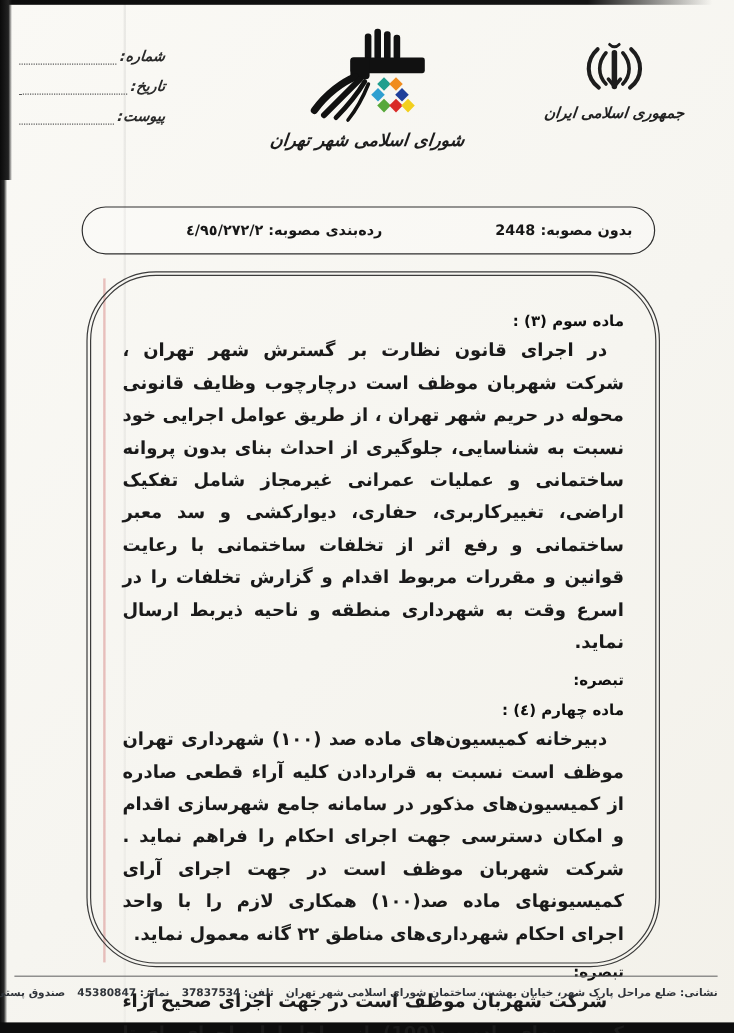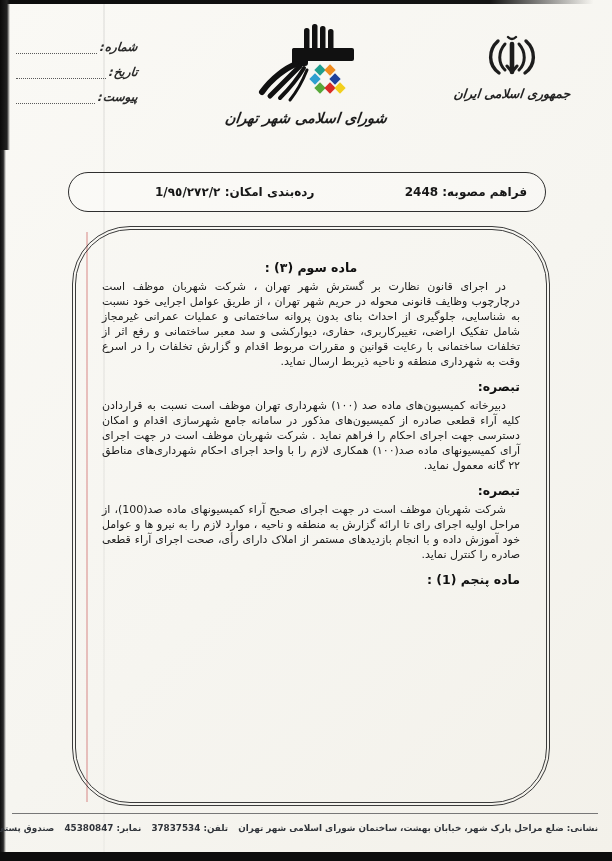--- a/index.html
+++ b/index.html
@@ -62,23 +62,23 @@
     position:absolute;left:72px;top:226px;width:478px;height:580px;
     border:4px double #3b3b3b;border-radius:58px;
     box-sizing:border-box;
     padding:30px 26px 20px 26px;
     direction:rtl;
   }
   .doc-body{color:#141414;}
   .sec-heading{
     font-size:12.5px;font-weight:bold;margin:10px 0 4px 0;color:#0f0f0f;
   }
-  .sec-heading.first{margin-top:0;text-align:center;}
+  .sec-heading.first{margin-top:0;}
   .sec-text{
-    font-size:11px;font-weight:normal;line-height:15px;
+    font-size:15px;font-weight:bold;line-height:27px;
     text-align:justify;text-align-last:right;
     margin:0 0 4px 0;text-indent:14px;color:#1a1a1a;
   }
 
   
   .footer{
     position:absolute;left:12px;right:14px;bottom:22px;height:22px;
     border-top:1.3px solid #777;
     display:flex;direction:rtl;align-items:center;justify-content:space-between;
     padding-top:3px;
@@ -159,37 +159,38 @@
       </div>
       <div class="ref-row">
         <span class="ref-label">پیوست:</span>
         <span class="ref-dots"></span>
       </div>
     </div>
   </div>
 
   <div class="id-bar">
     <span>
-      <span>فراهم مصوبه:</span>
+      <span>بدون مصوبه:</span>
       <span class="num">2448</span>
     </span>
     <span>
-      <span>رده‌بندی امکان:</span>
-      <bdi dir="ltr" class="num">1/٩٥/٢٧٢/٢</bdi>
+      <span>رده‌بندی مصوبه:</span>
+      <bdi dir="ltr" class="num">٤/٩٥/٢٧٢/٢</bdi>
     </span>
   </div>
 
   <div class="main-box">
     <div class="doc-body">
 
       <div class="sec-heading first">ماده سوم (۳) :</div>
       <p class="sec-text">در اجرای قانون نظارت بر گسترش شهر تهران ، شرکت شهربان موظف است درچارچوب وظایف قانونی محوله در حریم شهر تهران ، از طریق عوامل اجرایی خود نسبت به شناسایی، جلوگیری از احداث بنای بدون پروانه ساختمانی و عملیات عمرانی غیرمجاز شامل تفکیک اراضی، تغییرکاربری، حفاری، دیوارکشی و سد معبر ساختمانی و رفع اثر از تخلفات ساختمانی با رعایت قوانین و مقررات مربوط اقدام و گزارش تخلفات را در اسرع وقت به شهرداری منطقه و ناحیه ذیربط ارسال نماید.</p>
 
       <div class="sec-heading">تبصره:</div>
 
+      <div class="sec-heading">ماده چهارم (٤) :</div>
       <p class="sec-text">دبیرخانه کمیسیون‌های ماده صد (۱۰۰) شهرداری تهران موظف است نسبت به قراردادن کلیه آراء قطعی صادره از کمیسیون‌های مذکور در سامانه جامع شهرسازی اقدام و امکان دسترسی جهت اجرای احکام را فراهم نماید . شرکت شهربان موظف است در جهت اجرای آرای کمیسیونهای ماده صد(۱۰۰) همکاری لازم را با واحد اجرای احکام شهرداری‌های مناطق ۲۲ گانه معمول نماید.</p>
 
       <div class="sec-heading">تبصره:</div>
       <p class="sec-text">شرکت شهربان موظف است در جهت اجرای صحیح آراء کمیسیونهای ماده صد(100)، از مراحل اولیه اجرای رای تا ارائه گزارش به منطقه و ناحیه ، موارد لازم را به نیرو ها و عوامل خود آموزش داده و با انجام بازدیدهای مستمر از املاک دارای رأی، صحت اجرای آراء قطعی صادره را کنترل نماید.</p>
 
       <div class="sec-heading">ماده پنجم (1) :</div>
 
     </div>
   </div>
 

